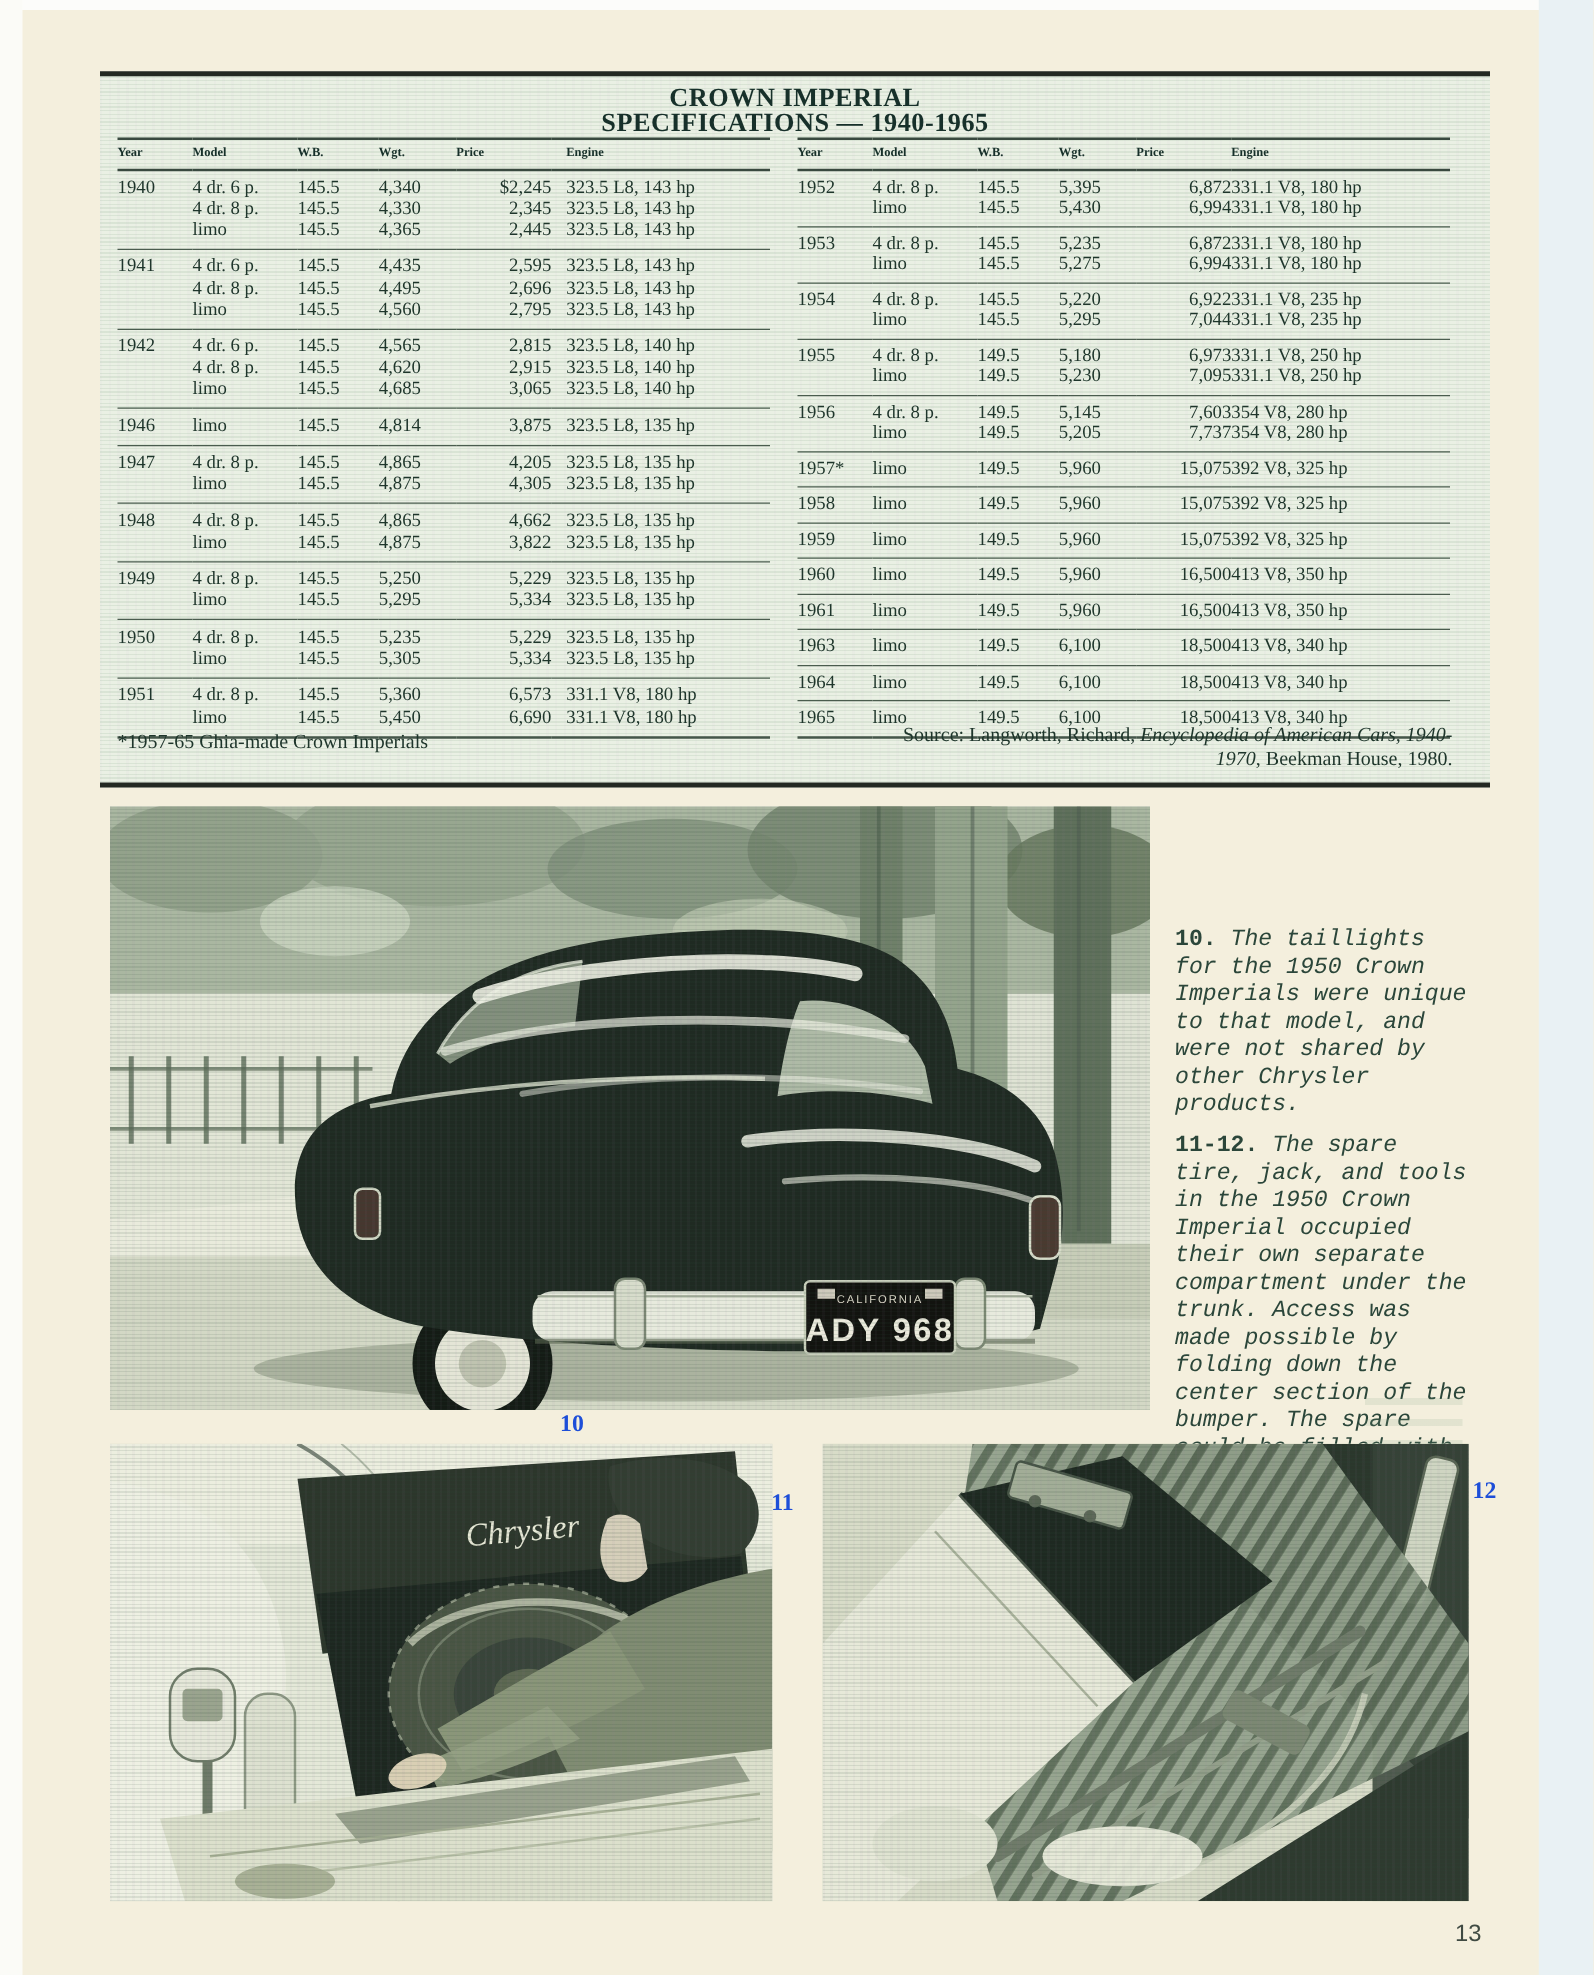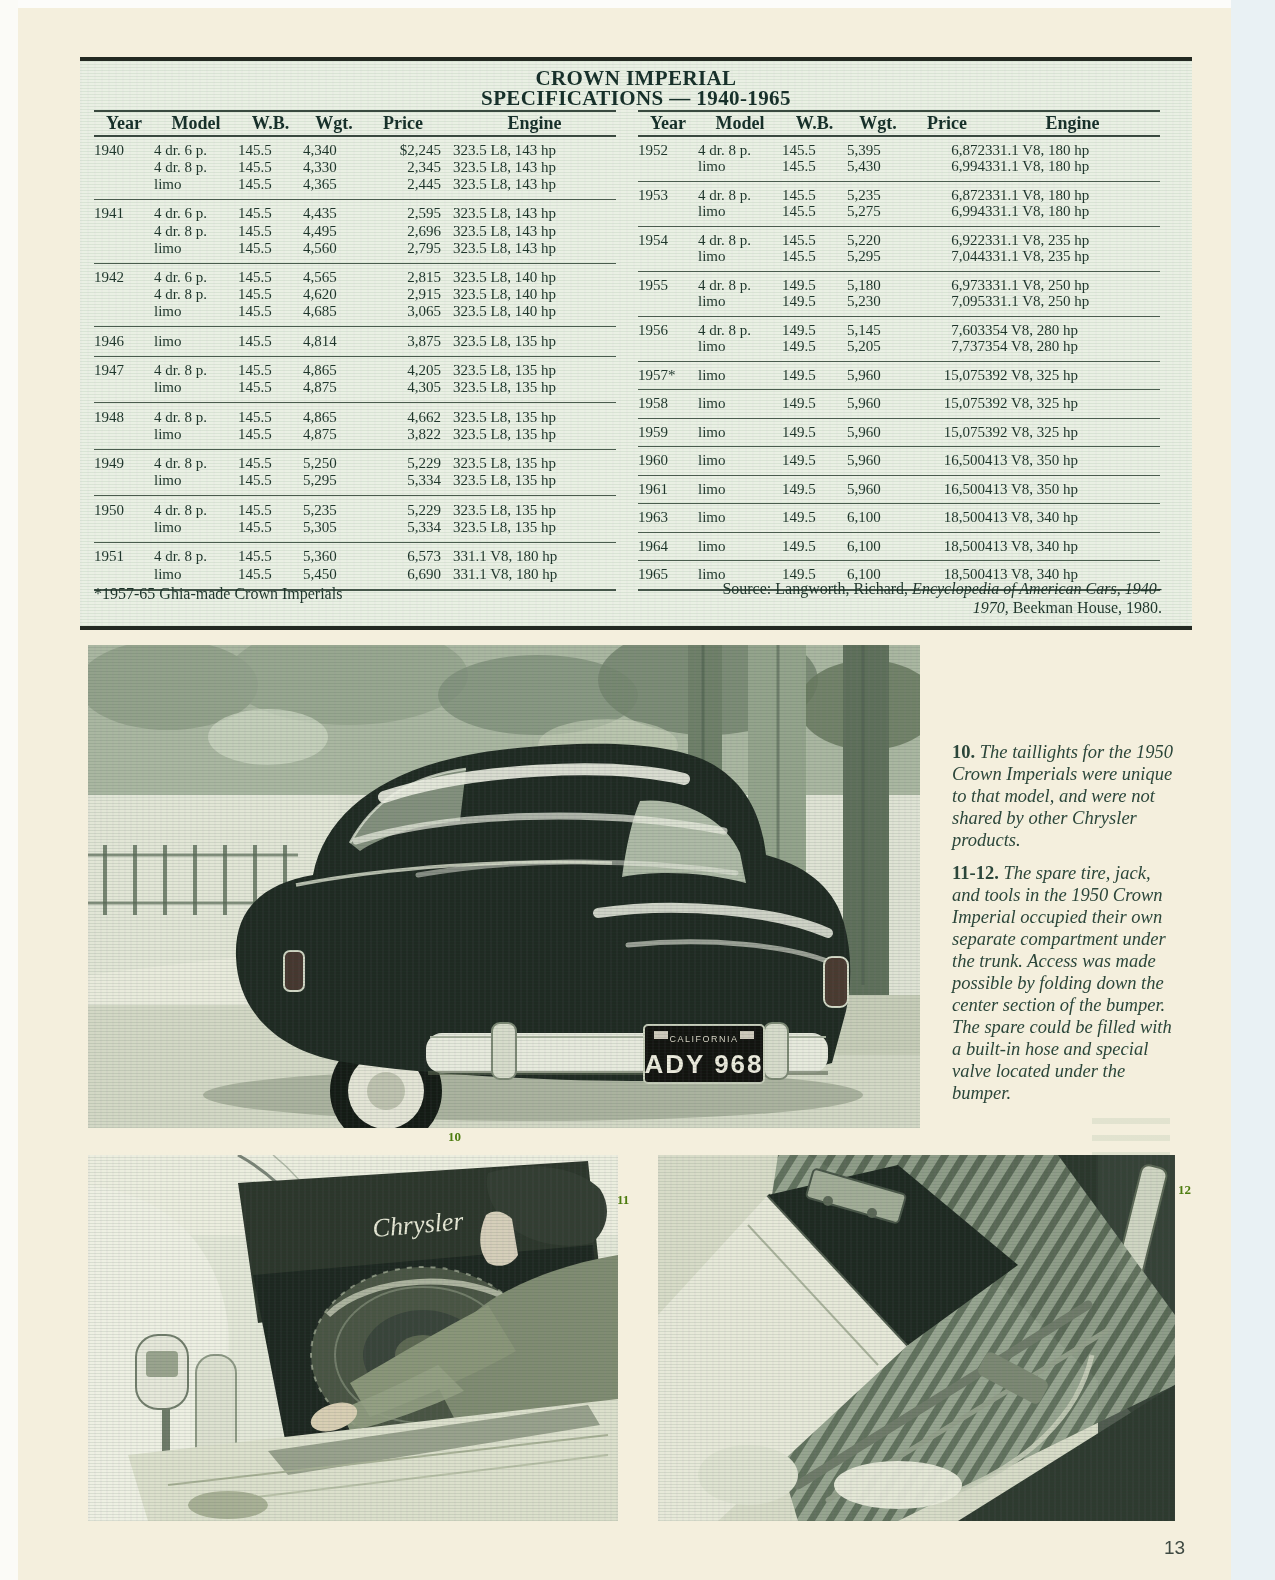--- a/index.html
+++ b/index.html
@@ -15,21 +15,21 @@
     border-top:4px solid #232922;border-bottom:4px solid #232922;
     background-color:#eaf0e4;
     background-image:repeating-linear-gradient(0deg,rgba(173,196,173,0.28) 0 1px,rgba(0,0,0,0) 1px 3px),
                      repeating-linear-gradient(90deg,rgba(205,185,210,0.07) 0 2px,rgba(0,0,0,0) 2px 7px);
     color:#1e352b;}
   .spec-title{text-align:center;padding-top:7px;line-height:20px;font-weight:bold;font-size:21px;letter-spacing:.4px;color:#17302a;}
   .spec-tables{display:flex;padding:0 14px;margin-top:2px;}
   .spec-tables .gap{width:22px;flex:none;}
   table.spec{border-collapse:collapse;width:522px;flex:none;table-layout:fixed;
     font-size:15px;line-height:16.5px;color:#1e352b;border-bottom:2px solid #45564a;}
-  table.spec th{font-size:18px;font-weight:bold;text-align:center;color:#17302a;
+  table.spec th{font-size:10px;font-weight:bold;text-align:left;color:#17302a;
     border-top:2px solid #39493f;border-bottom:2px solid #39493f;padding:3px 0 3px;}
   table.spec td{padding:0;white-space:nowrap;overflow:visible;}
   table.spec tbody{border-top:1.5px solid #4a5c4e;}
   table.spec tbody tr:first-child td{padding-top:5px;}
   table.spec tbody tr:last-child td{padding-bottom:6px;}
   .c0{width:60px;} .c1{width:84px;} .c2{width:65px;} .c3{width:62px;} .c4{width:76px;} .c5{width:auto;}
   td.c4{text-align:right;padding-right:14px;}
   th.c4{text-align:center;}
   .t-left .c5{padding-left:12px;} .t-right td.c5{padding-left:0;} .t-right th.c5{padding-left:0;}
   .spec-footnote{position:absolute;left:14px;top:524px;font-size:16px;color:#1e352b;}
@@ -38,28 +38,28 @@
 
   
   .photo{position:absolute;overflow:hidden;background:#dfe3d4;}
   .photo svg{display:block;}
   .photo::after{content:"";position:absolute;inset:0;pointer-events:none;
     background:repeating-linear-gradient(0deg,rgba(42,74,56,0.11) 0 1px,rgba(0,0,0,0) 1px 3px),
                repeating-linear-gradient(90deg,rgba(150,120,160,0.05) 0 2px,rgba(0,0,0,0) 2px 6px);}
   .photo-main{left:88px;top:645px;width:832px;height:483px;}
   .photo-11{left:88px;top:1155px;width:530px;height:366px;}
   .photo-12{left:658px;top:1155px;width:517px;height:366px;}
-  .fig-label{position:absolute;font-weight:bold;font-size:13px;color:#4d7c0f;font-family:"Liberation Serif",serif;}
+  .fig-label{position:absolute;font-weight:bold;font-size:19px;color:#1d4ed8;font-family:"Liberation Serif",serif;}
   .lbl-10{left:448px;top:1129px;}
   .lbl-11{left:617px;top:1182px;margin-top:10px;}
   .lbl-12{left:1178px;top:1182px;}
 
   
   .captions{position:absolute;left:936px;top:741px;width:240px;font-size:18.5px;line-height:22px;color:#2b463a;}
-  .captions p{margin:0 0 11px 16px;}
+  .captions p{margin:0 0 11px 4px;font-family:Liberation Mono, monospace;}
   .cap-num{font-weight:bold;font-style:normal;}
   .cap-text{font-style:italic;}
 
   
   .bleed{position:absolute;left:1092px;top:1112px;width:78px;height:352px;border-radius:2px;
     background:repeating-linear-gradient(0deg,rgba(118,155,128,0.14) 0 6px,rgba(0,0,0,0) 6px 17px);
     filter:blur(.6px);}
 
   
   .footer-left{position:absolute;left:88px;top:1540px;font-family:"Liberation Sans","DejaVu Sans",sans-serif;

